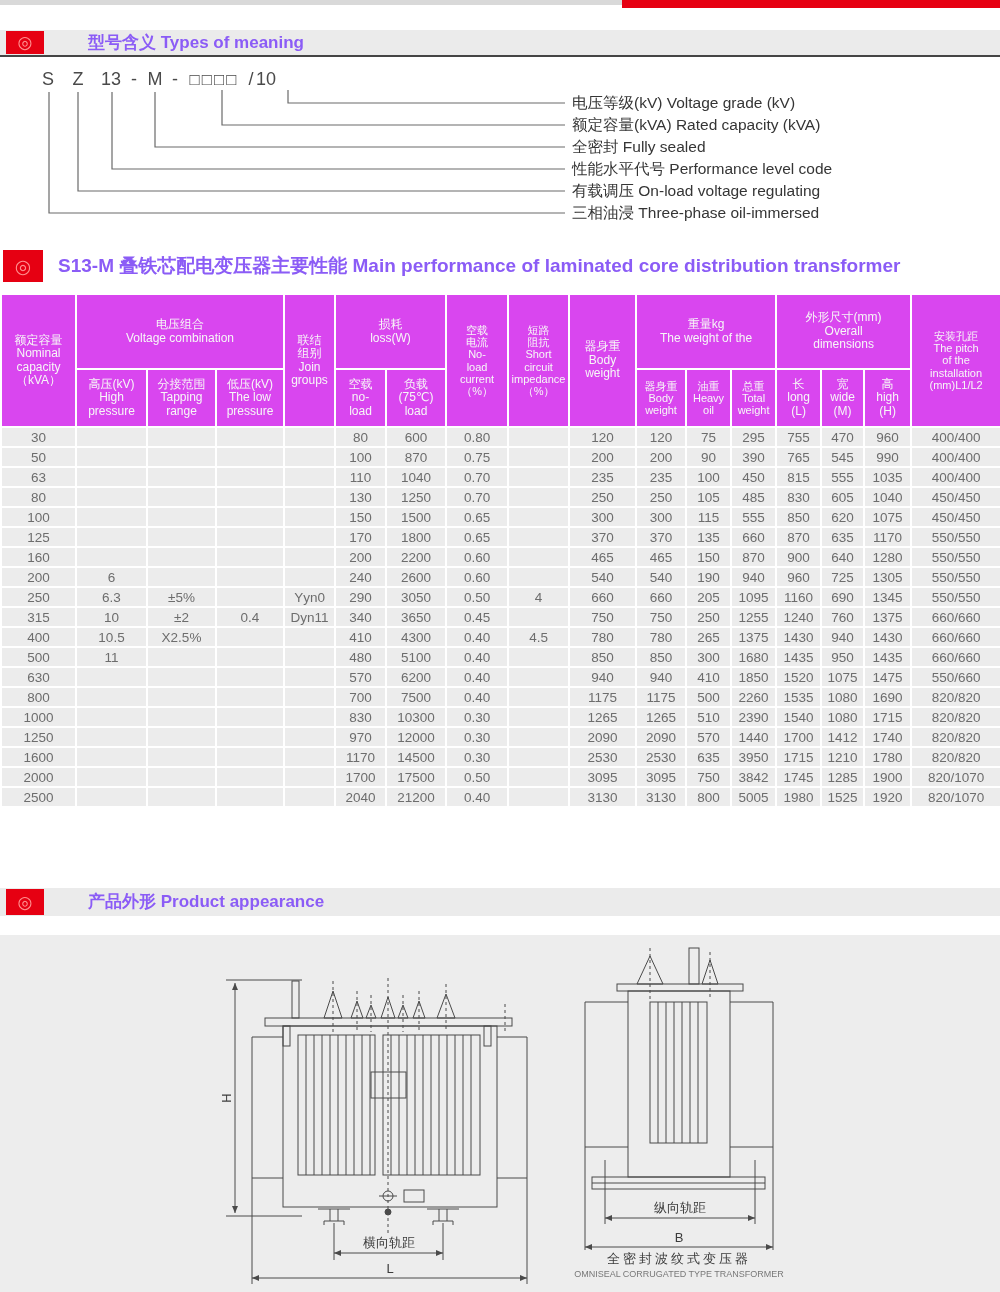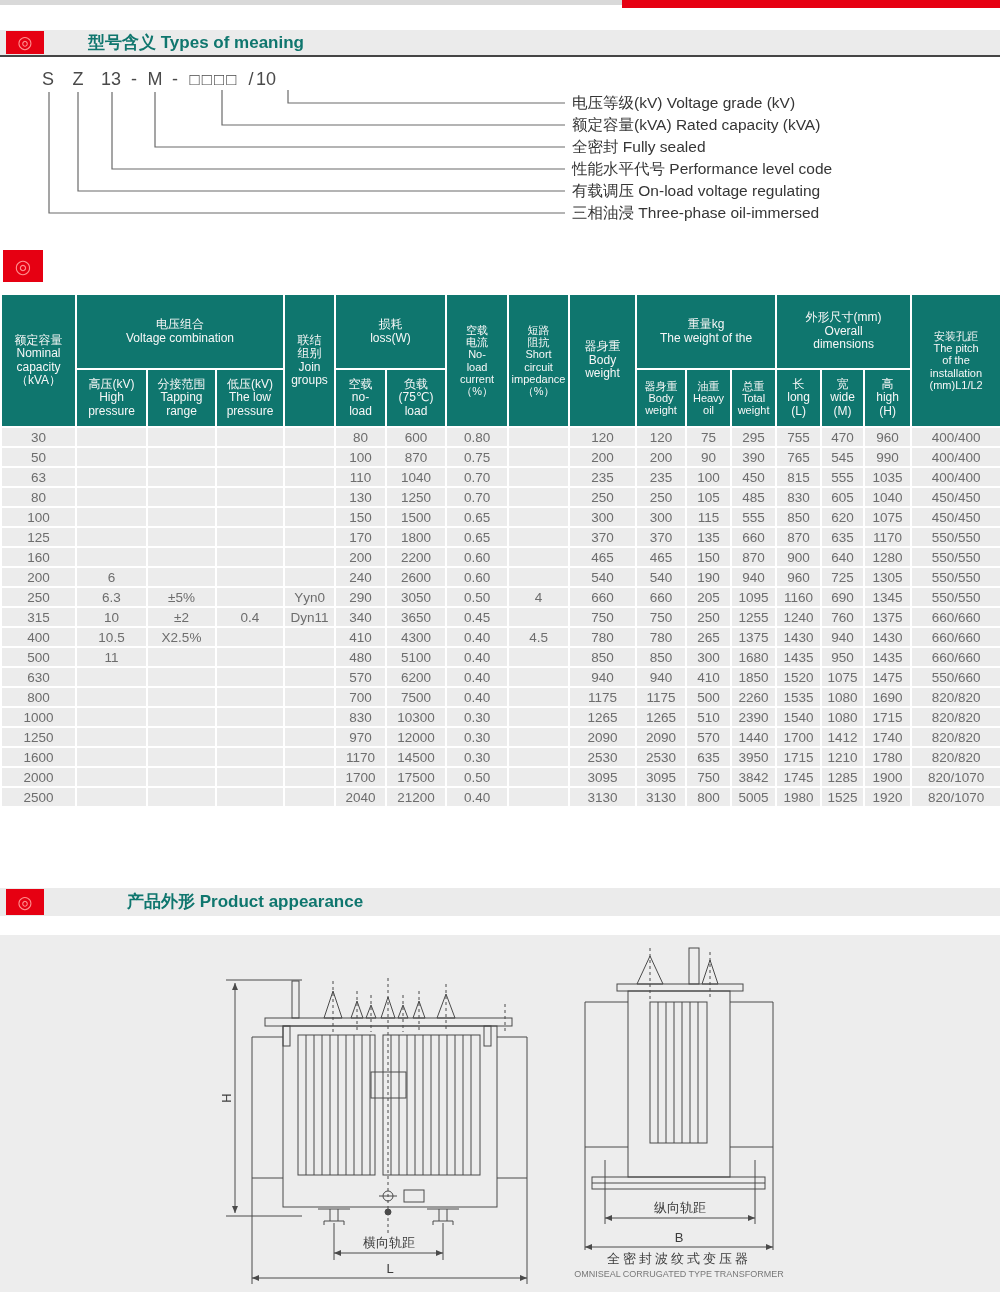--- a/index.html
+++ b/index.html
@@ -7,31 +7,31 @@
   .page { position:relative; width:1000px; height:1292px; background:#fff; overflow:hidden; }
 
   
   .topbar-gray { position:absolute; left:0; top:0; width:622px; height:5px; background:#d9d9d9; }
   .topbar-red  { position:absolute; left:622px; top:0; width:378px; height:8px; }
 
   
   .sec-bar { position:absolute; left:0; width:1000px; background:#ebebeb; }
   .sec-icon { position:absolute; display:flex; align-items:center; justify-content:center;
               color:#ff8f8f; font-size:17px; line-height:1; }
-  .sec-title { position:absolute; left:88px; color:#0f766e; font-weight:bold; white-space:nowrap; }
+  .sec-title { position:absolute; left:88px; color:#8b5cf6; font-weight:bold; white-space:nowrap; }
   .dark-rule { position:absolute; left:0; width:1000px; height:2px; background:#454545; }
 
   
   svg { display:block; }
   svg text { font-family:"Liberation Sans","DejaVu Sans",sans-serif; }
 
   
   .perf-table { position:absolute; left:0; top:293px; width:1000px; border-collapse:collapse; table-layout:fixed; }
   .perf-table th, .perf-table td { border:2px solid #ffffff; text-align:center; vertical-align:middle; }
-  .perf-table thead th { background:#0f766e; color:#f7f7f7; font-weight:normal; font-size:12px;
+  .perf-table thead th { background:#d946ef; color:#f7f7f7; font-weight:normal; font-size:12px;
                          line-height:1.12; white-space:pre-line; padding:2px 0; }
   .perf-table thead th.th-sm { font-size:11px; }
   .perf-table tbody td { background:#ececec; color:#6d6d6d; font-size:13.5px; height:20px; padding:0; }
   .row-group { height:75px; }
   .row-sub { height:58px; }
 
   
   .draw-panel { position:absolute; left:0; top:935px; width:1000px; height:357px; background:#ededed; }
 </style>
 </head>
@@ -75,20 +75,21 @@
       <text x="572" y="152">全密封 Fully sealed</text>
       <text x="572" y="174">性能水平代号 Performance level code</text>
       <text x="572" y="196">有载调压 On-load voltage regulating</text>
       <text x="572" y="218">三相油浸 Three-phase oil-immersed</text>
     </g>
   </svg>
 
   <div class="sec-icon" style="left:3px; top:250px; width:40px; height:32px; background:#e60012; font-size:19px;">
     <span>◎</span>
   </div>
+  <div class="sec-title" style="left:58px; top:248px; line-height:36px; font-size:19px;">S13-M 叠铁芯配电变压器主要性能 Main performance of laminated core distribution transformer</div>
 
   <table class="perf-table">
     <colgroup>
       <col style="width:75px">
         <col style="width:71px">
         <col style="width:69px">
         <col style="width:68px">
       <col style="width:51px">
         <col style="width:51px">
         <col style="width:60px">
@@ -541,21 +542,21 @@
           <td>1920</td>
           <td>820/1070</td>
         </tr>
       </tbody>
   </table>
 
   <div class="sec-bar" style="top:888px; height:28px;"></div>
   <div class="sec-icon" style="left:6px; top:889px; width:38px; height:26px; background:#e60012;">
     <span>◎</span>
   </div>
-  <div class="sec-title" style="top:888px; line-height:28px; font-size:17px;margin-left:39px;">产品外形 Product appearance</div>
+  <div class="sec-title" style="top:888px; line-height:28px; font-size:17px;">产品外形 Product appearance</div>
 
   <div class="draw-panel">
     <svg width="1000" height="357" viewBox="0 935 1000 357">
       <defs>
         <marker id="arrE" markerWidth="9" markerHeight="8" refX="7" refY="3" orient="auto" markerUnits="userSpaceOnUse">
           <path d="M0,0 L7,3 L0,6 z" fill="#4a4a4a"></path>
         </marker>
         <marker id="arrS" markerWidth="9" markerHeight="8" refX="7" refY="3" orient="auto-start-reverse" markerUnits="userSpaceOnUse">
           <path d="M0,0 L7,3 L0,6 z" fill="#4a4a4a"></path>
         </marker>

